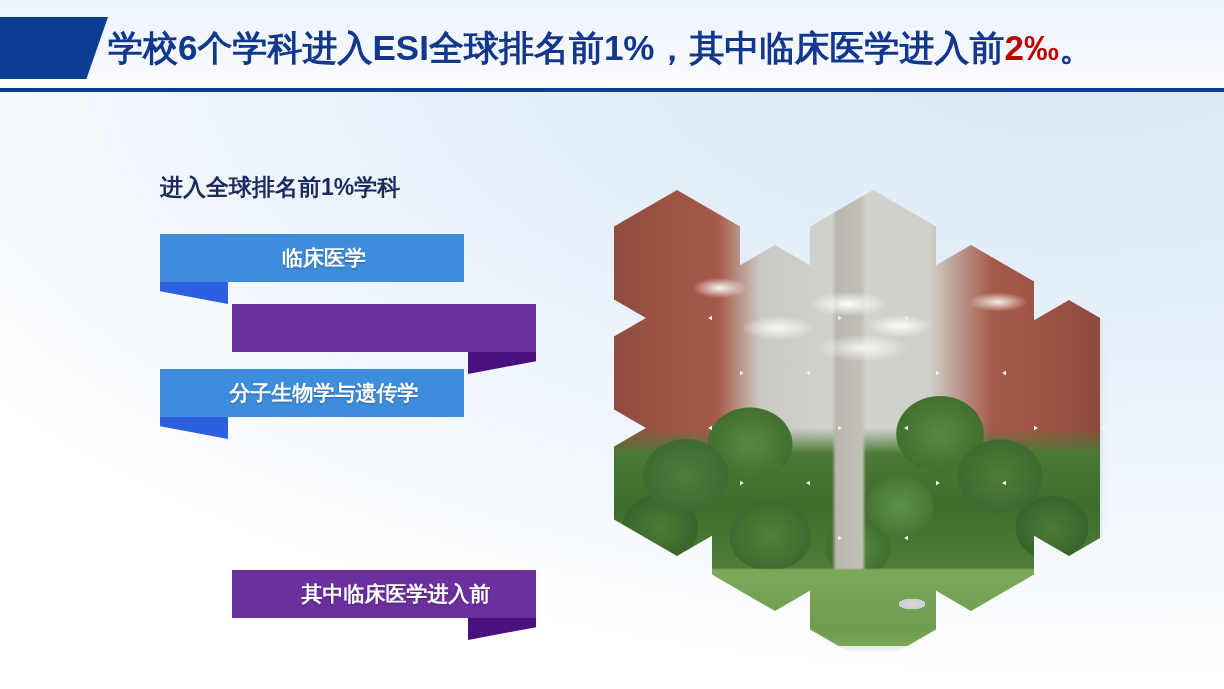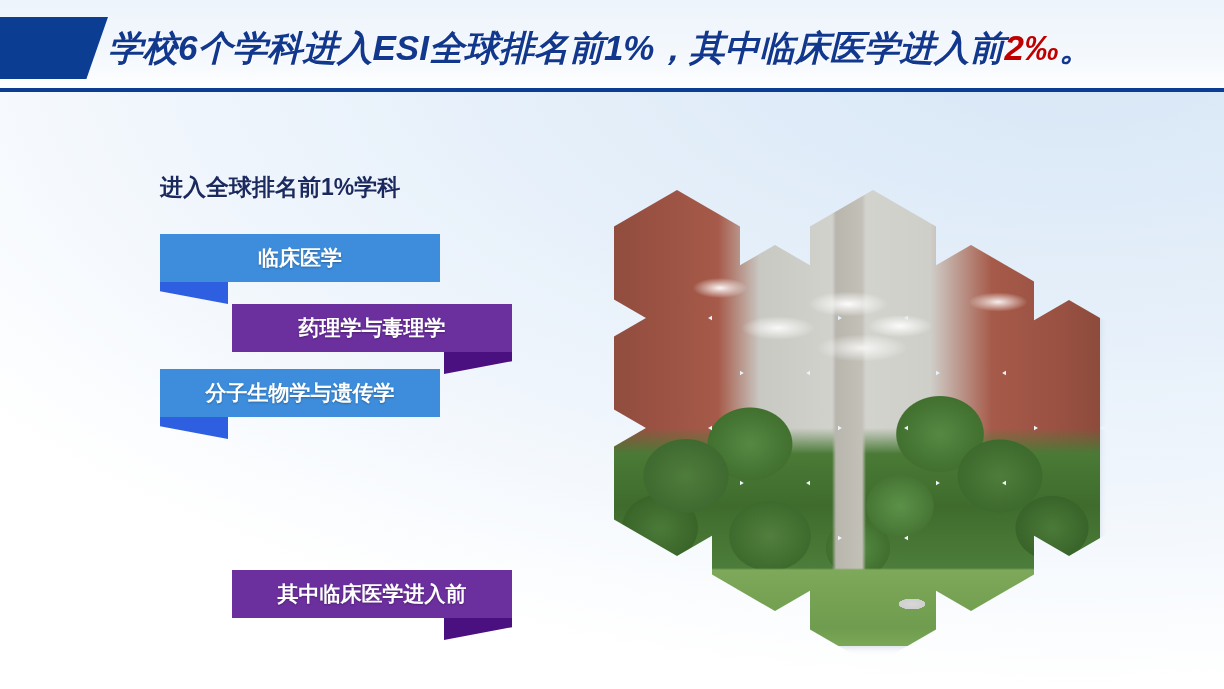--- a/index.html
+++ b/index.html
@@ -32,21 +32,21 @@
   #title .hl{color:#c00000;}
   
   #left-panel{position:absolute;left:0;top:92px;width:560px;height:597px;}
   #esi-logo{position:absolute;left:160px;top:13px;width:170px;height:62px;}
   #esi-sub{
     position:absolute;left:160px;top:80px;
     font-size:23px;font-weight:bold;color:#1b2a5e;
     text-shadow:.5px .5px 0 rgba(255,255,255,.6);
     white-space:nowrap;
   }
-  .ribbon{position:absolute;height:48px;display:flex;align-items:center;justify-content:center;}
+  .ribbon{position:absolute;height:48px;display:flex;align-items:center;justify-content:center;padding-left:24px;}
   .ribbon .rb-label{
     position:relative;z-index:3;
     font-size:21px;font-weight:bold;color:#ffffff;white-space:nowrap;
     text-shadow:0 1px 2px rgba(0,0,0,.28);
   }
   .ribbon .rb-body{position:absolute;left:0;top:0;width:100%;height:48px;z-index:2;}
   .ribbon .rb-tail{position:absolute;top:48px;height:22px;z-index:1;}
   
   .ribbon.blue{left:160px;width:280px;}
   .ribbon.blue .rb-body{background:#3d8ddc;}
@@ -119,21 +119,21 @@
     font-size:13px;letter-spacing:1px;color:#ffffff;opacity:.9;
   }
 </style>
 </head>
 <body>
 
 <div id="slide">
 
   <div id="header">
     <div id="header-accent" style="background: rgb(11, 62, 147);"></div>
-    <div id="title" style="color: rgb(18, 56, 142); font-style: italic;">
+    <div id="title" style="color: rgb(18, 56, 142);">
       <span>学校6个学科进入ESI全球排名前1%，其中临床医学进入前</span>
         <span class="hl" style="color: rgb(192, 0, 0);">2‰</span>
         <span>。</span>
     </div>
     <div id="header-rule" style="background: rgb(11, 62, 147);"></div>
   </div>
 
   <div id="left-panel">
 
 
@@ -141,21 +141,20 @@
 
     <div class="ribbon blue" style="top:142px;">
       <div class="rb-body" style="background: rgb(61, 141, 220);"></div>
       <div class="rb-tail"></div>
       <span class="rb-label">临床医学</span>
     </div>
 
     <div class="ribbon purple" style="top:212px;">
       <div class="rb-body" style="background: rgb(107, 47, 158);"></div>
       <div class="rb-tail"></div>
-      <span class="rb-label">药理学与毒理学</span>
     </div>
 
     <div class="ribbon blue" style="top:277px;">
       <div class="rb-body" style="background: rgb(61, 141, 220);"></div>
       <div class="rb-tail"></div>
       <span class="rb-label">分子生物学与遗传学</span>
     </div>
 
 
 

